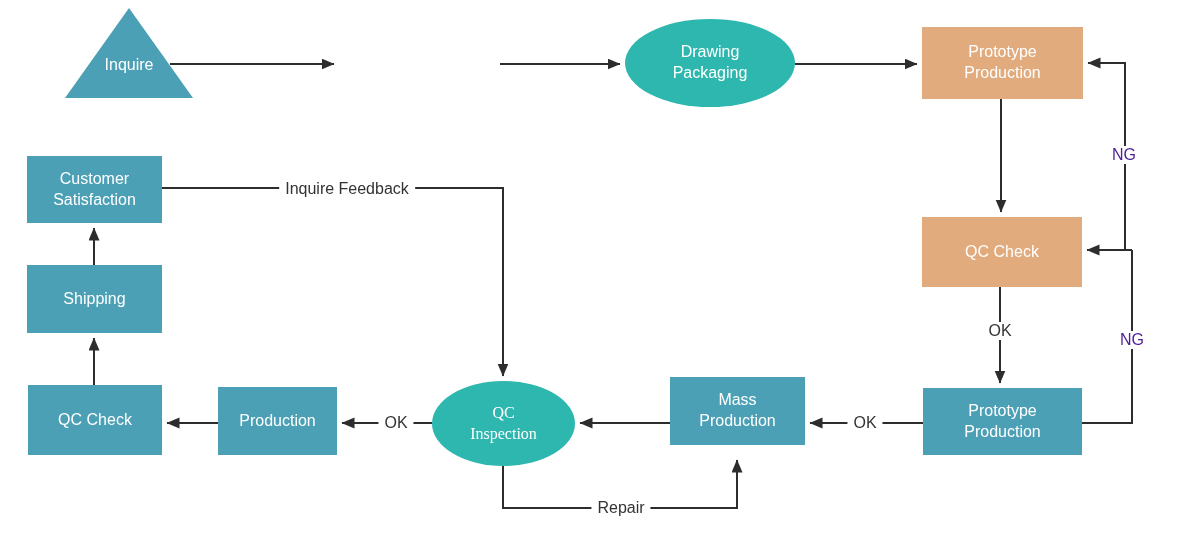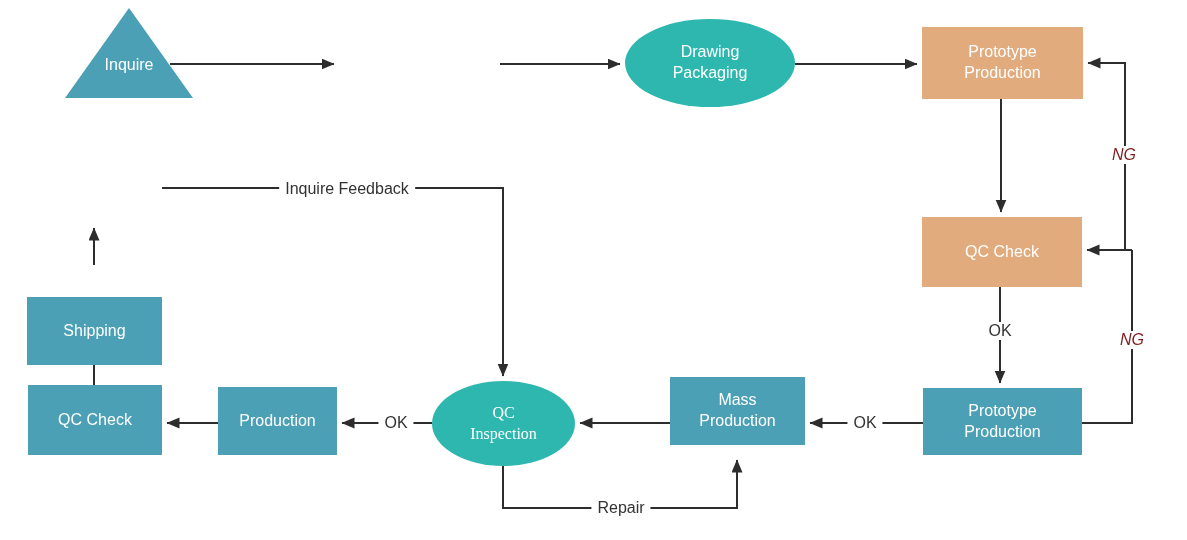--- a/index.html
+++ b/index.html
@@ -54,21 +54,21 @@
   }
   .edge-label {
     position: absolute;
     transform: translate(-50%, -50%);
     background: #ffffff;
     padding: 0 6px;
     font-size: 16px;
     color: #333333;
     white-space: nowrap;
   }
-  .edge-label.ng { color: #7f1d1d; font-style: italic; }
+  .edge-label.ng { color: #4c1d95; }
 </style>
 </head>
 <body>
 
 <div id="canvas">
 
   <svg id="edges" width="1187" height="540" viewBox="0 0 1187 540" xmlns="http://www.w3.org/2000/svg">
     <defs>
       <marker id="arrow" markerUnits="userSpaceOnUse" markerWidth="14" markerHeight="12" refX="12.5" refY="5.5" orient="auto">
         <path d="M0,0 L13,5.5 L0,11 z" fill="#2d2d2d"></path>
@@ -107,22 +107,23 @@
   <div class="node rect-blue" style="left:923px; top:388px; width:159px; height:67px;">Prototype Production</div>
 
   <div class="node rect-blue" style="left:670px; top:377px; width:135px; height:68px;">Mass Production</div>
 
   <div class="node ellipse" style="left:432px; top:381px; width:143px; height:85px; padding:0 26px;font-family:Liberation Serif, serif;">QC Inspection</div>
 
   <div class="node rect-blue" style="left:218px; top:387px; width:119px; height:68px;">Production</div>
 
   <div class="node rect-blue" style="left:28px; top:385px; width:134px; height:70px;">QC Check</div>
 
-  <div class="node rect-blue" style="left:27px; top:265px; width:135px; height:68px;margin-top:32px;">Shipping</div>
+  <div class="node rect-blue" style="left:27px; top:265px; width:135px; height:68px;">Shipping</div>
 
+  <div class="node rect-blue" style="left:27px; top:156px; width:135px; height:67px;">Customer Satisfaction</div>
 
   <span class="edge-label ng" style="left:1124px; top:155px;">NG</span>
 
   <span class="edge-label ng" style="left:1132px; top:340px;">NG</span>
 
   <span class="edge-label" style="left:1000px; top:331px;">OK</span>
 
   <span class="edge-label" style="left:865px; top:423px;">OK</span>
 
   <span class="edge-label" style="left:396px; top:423px;">OK</span>

